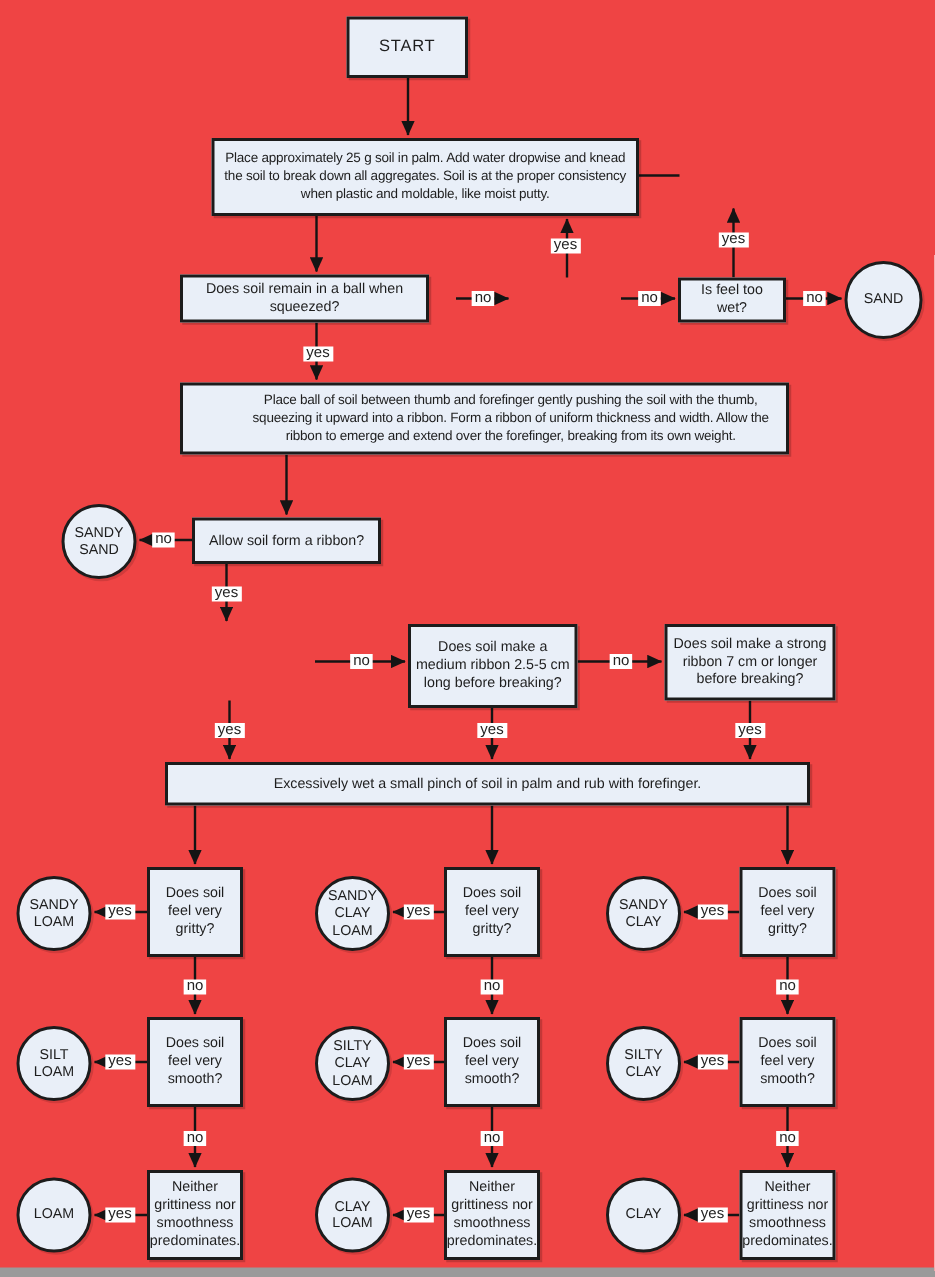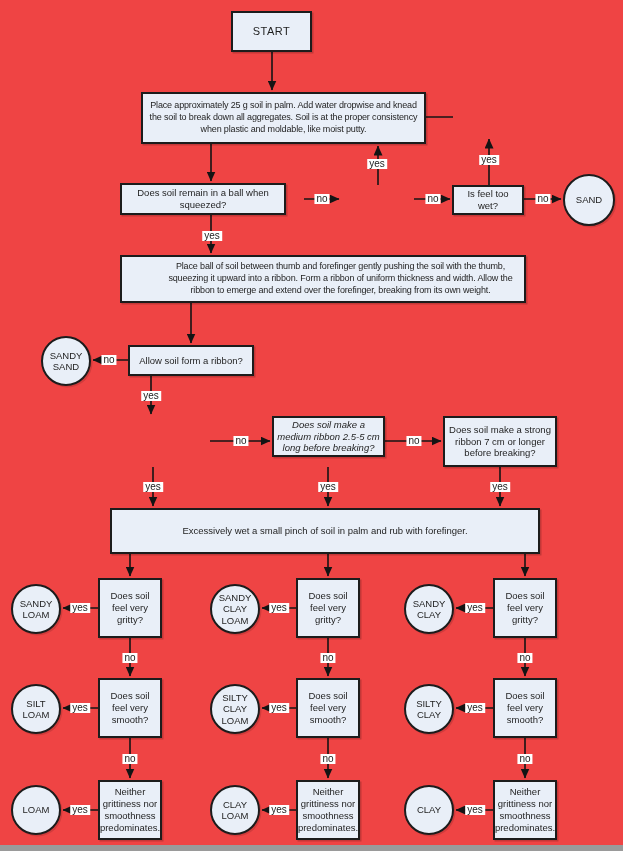--- a/index.html
+++ b/index.html
@@ -85,24 +85,24 @@
 
   <div class="node circle" style="left:563px;top:174px;width:52px;height:52px;">SAND</div>
 
   <div class="node big" style="left:120px;top:255px;width:406px;height:48px;padding-left:41px;">Place ball of soil between thumb and forefinger gently pushing the soil with the thumb, squeezing it upward into a ribbon. Form a ribbon of uniform thickness and width. Allow the ribbon to emerge and extend over the forefinger, breaking from its own weight.</div>
 
   <div class="node" style="left:128px;top:345px;width:126px;height:31px;">Allow soil form a ribbon?</div>
 
   <div class="node circle" style="left:41px;top:336px;width:50px;height:50px;">SANDY
 SAND</div>
 
-  <div class="node" style="left:272px;top:416px;width:113px;height:41px;font-style:italic;">Does soil make a medium ribbon 2.5-5 cm long before breaking?</div>
+  <div class="node" style="left:272px;top:416px;width:113px;height:56px;">Does soil make a medium ribbon 2.5-5 cm long before breaking?</div>
   <div class="node" style="left:443px;top:416px;width:114px;height:51px;">Does soil make a strong ribbon 7 cm or longer before breaking?</div>
 
-  <div class="node" style="left:110px;top:508px;width:430px;height:46px;">Excessively wet a small pinch of soil in palm and rub with forefinger.</div>
+  <div class="node" style="left:110px;top:508px;width:430px;height:29px;">Excessively wet a small pinch of soil in palm and rub with forefinger.</div>
 
   <div class="node" style="left:98px;top:578px;width:64px;height:60px;">Does soil feel very gritty?</div>
   <div class="node circle" style="left:11px;top:584px;width:50px;height:50px;">SANDY
 LOAM</div>
   <div class="node" style="left:98px;top:678px;width:64px;height:60px;">Does soil feel very smooth?</div>
   <div class="node circle" style="left:11px;top:684px;width:50px;height:50px;text-align:center;">SILT
 LOAM</div>
   <div class="node" style="left:98px;top:780px;width:64px;height:60px;">Neither grittiness nor smoothness predominates.</div>
   <div class="node circle" style="left:11px;top:785px;width:50px;height:50px;">LOAM</div>
 

